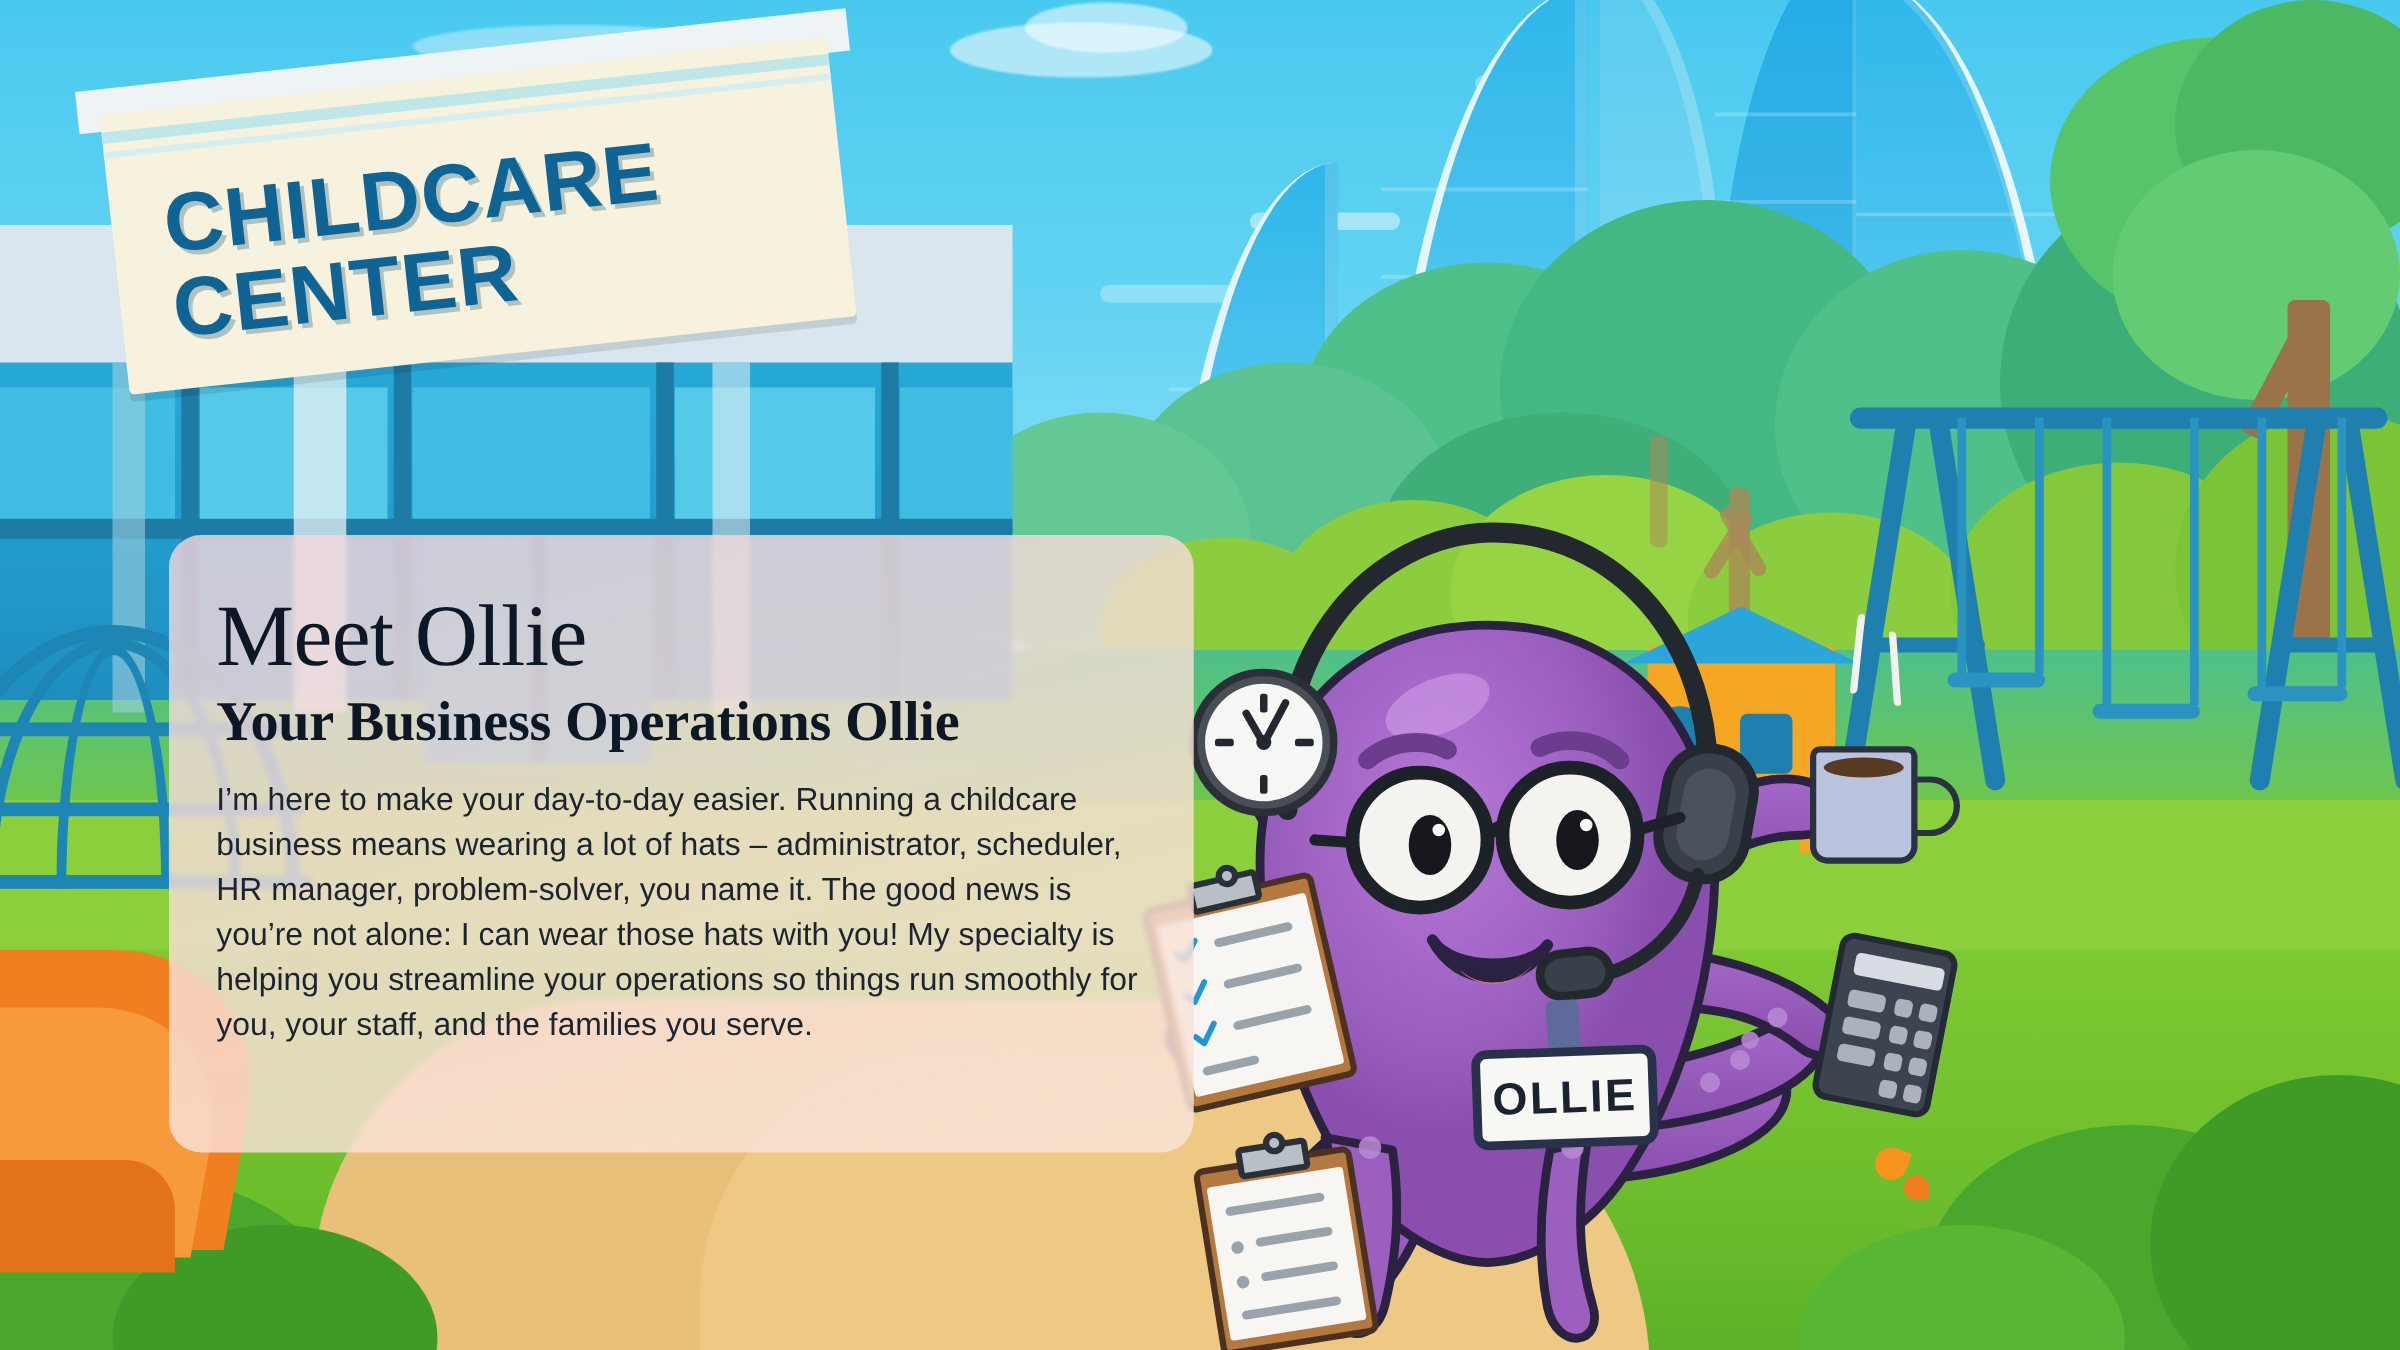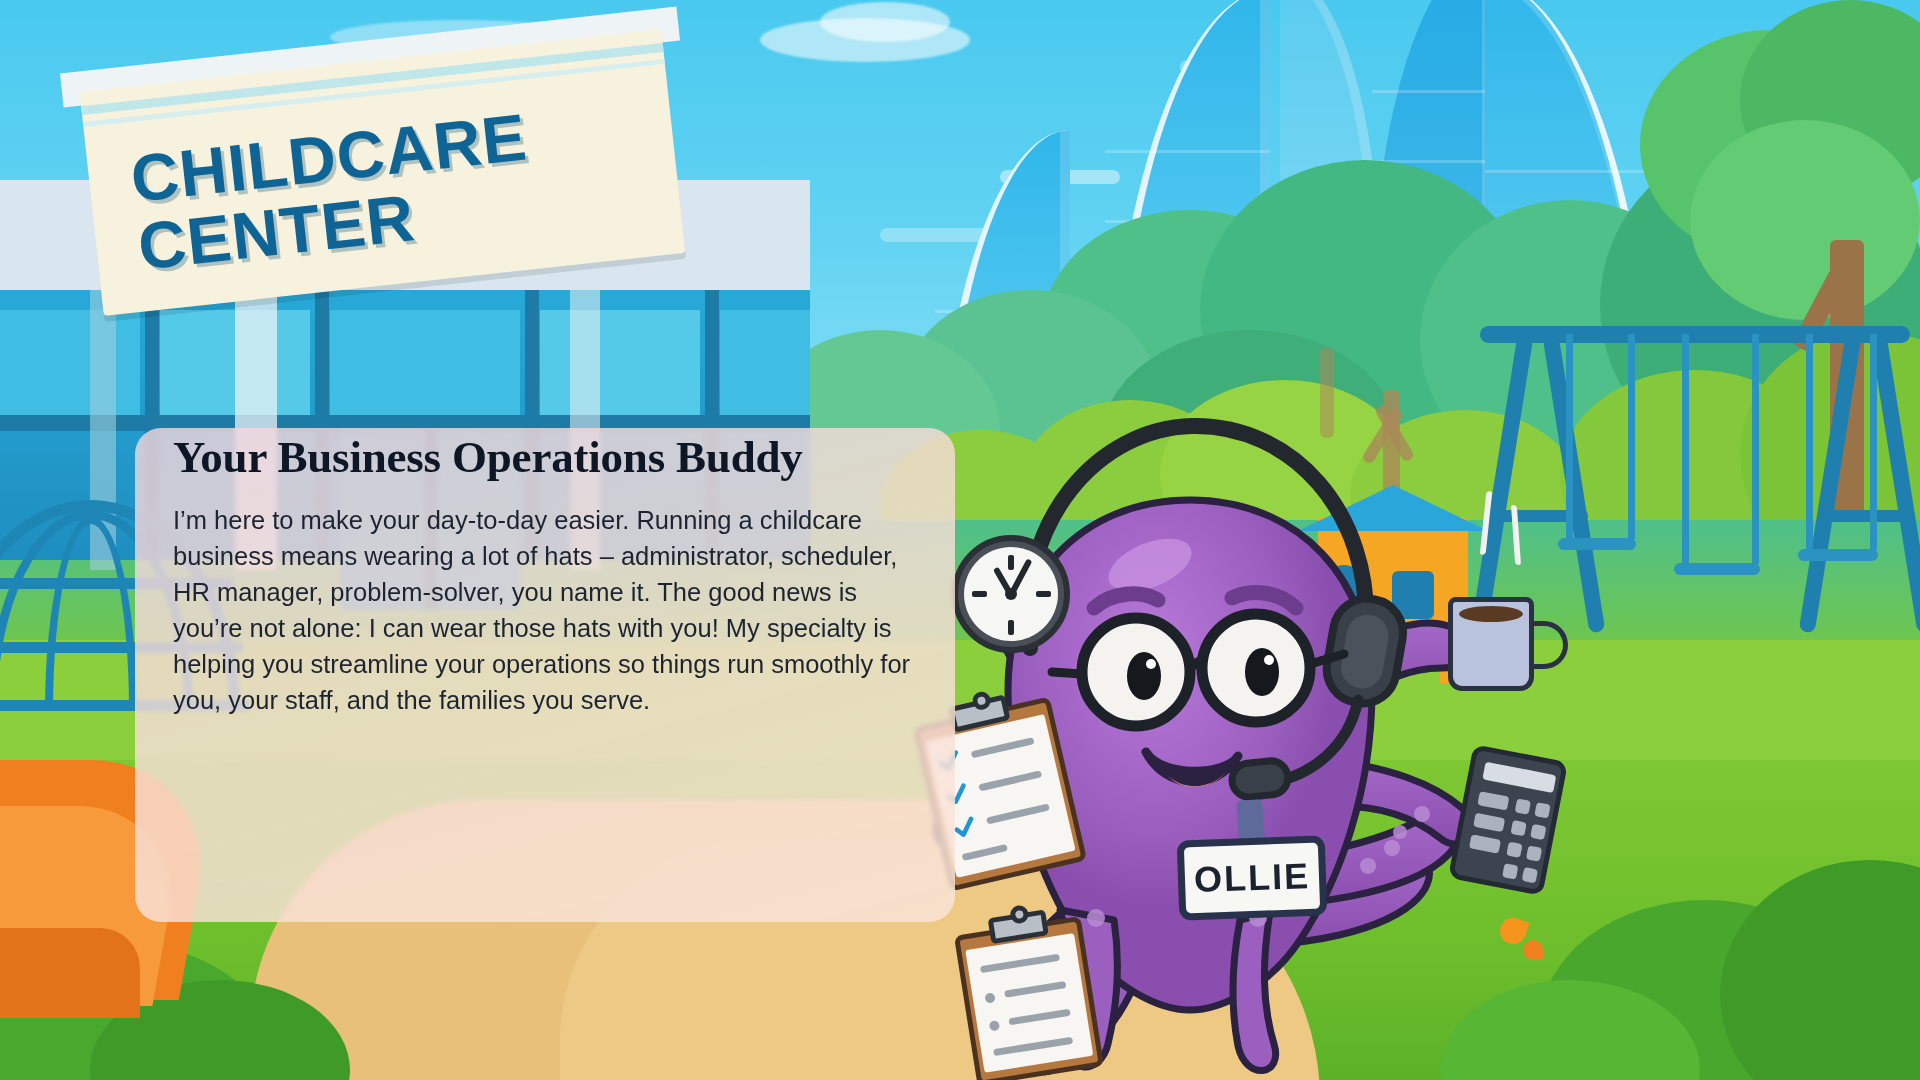--- a/index.html
+++ b/index.html
@@ -500,17 +500,18 @@
 
   <div class="lanyard"></div>
   <div class="badge">
     <span>OLLIE</span>
   </div>
 
   <div class="flower" style="left:1500px;top:918px;width:26px;height:26px;background:#f7941e;border-radius:50% 0 50% 50%;transform:rotate(20deg);"></div>
   <div class="flower" style="left:1523px;top:940px;width:20px;height:20px;background:#f0801f;border-radius:50% 50% 0 50%;"></div>
 
   <div class="card">
-    <h2>Your Business Operations Buddy</h2>
+    <h1>Meet Ollie</h1>
+    <h2>Your Business Operations Ollie</h2>
     <p>I’m here to make your day-to-day easier. Running a childcare business means wearing a lot of hats – administrator, scheduler, HR manager, problem-solver, you name it. The good news is you’re not alone: I can wear those hats with you! My specialty is helping you streamline your operations so things run smoothly for you, your staff, and the families you serve.</p>
   </div>
 
 </div>
 
 </body></html>

